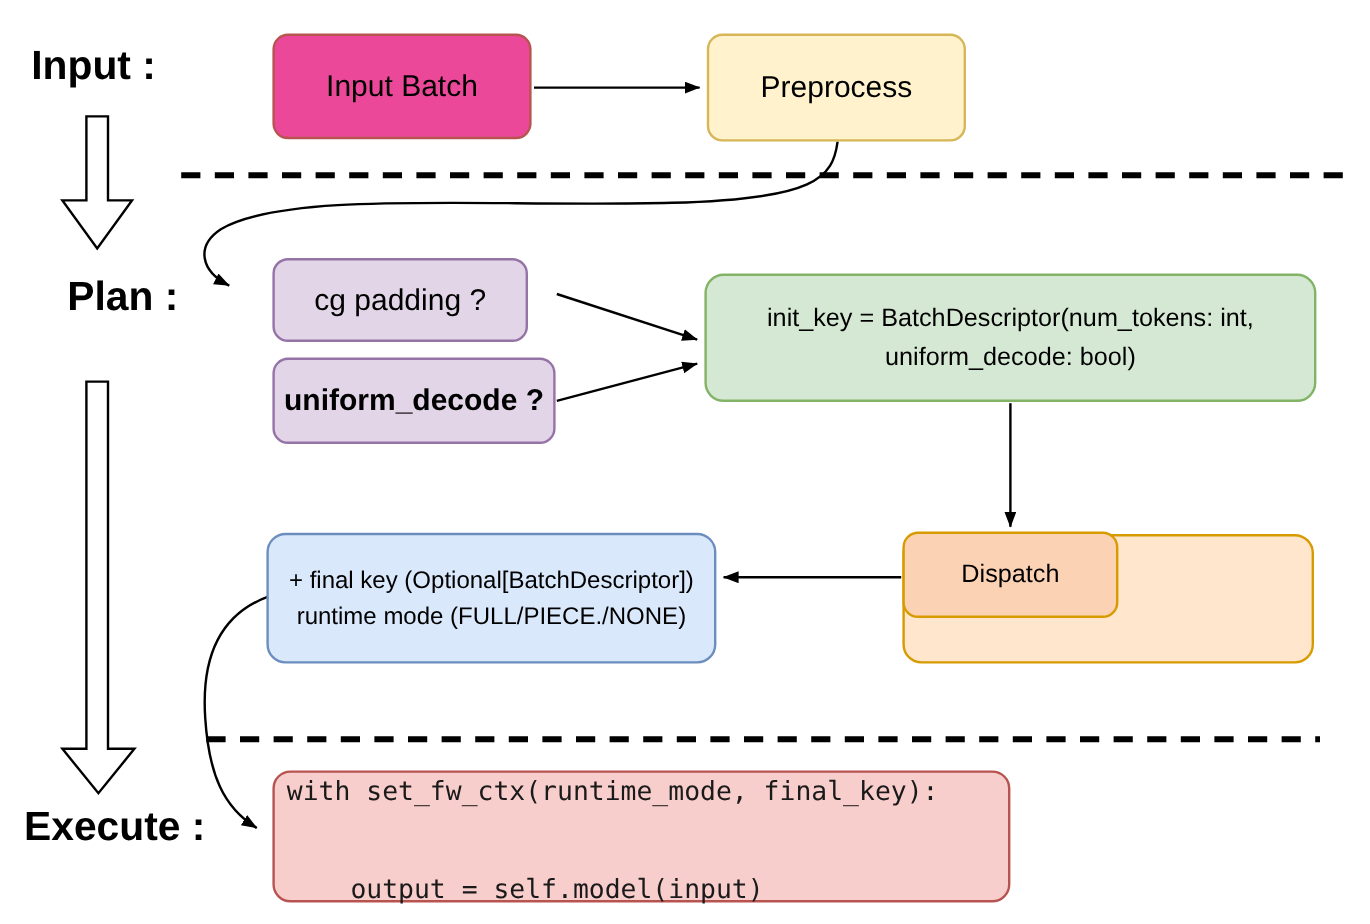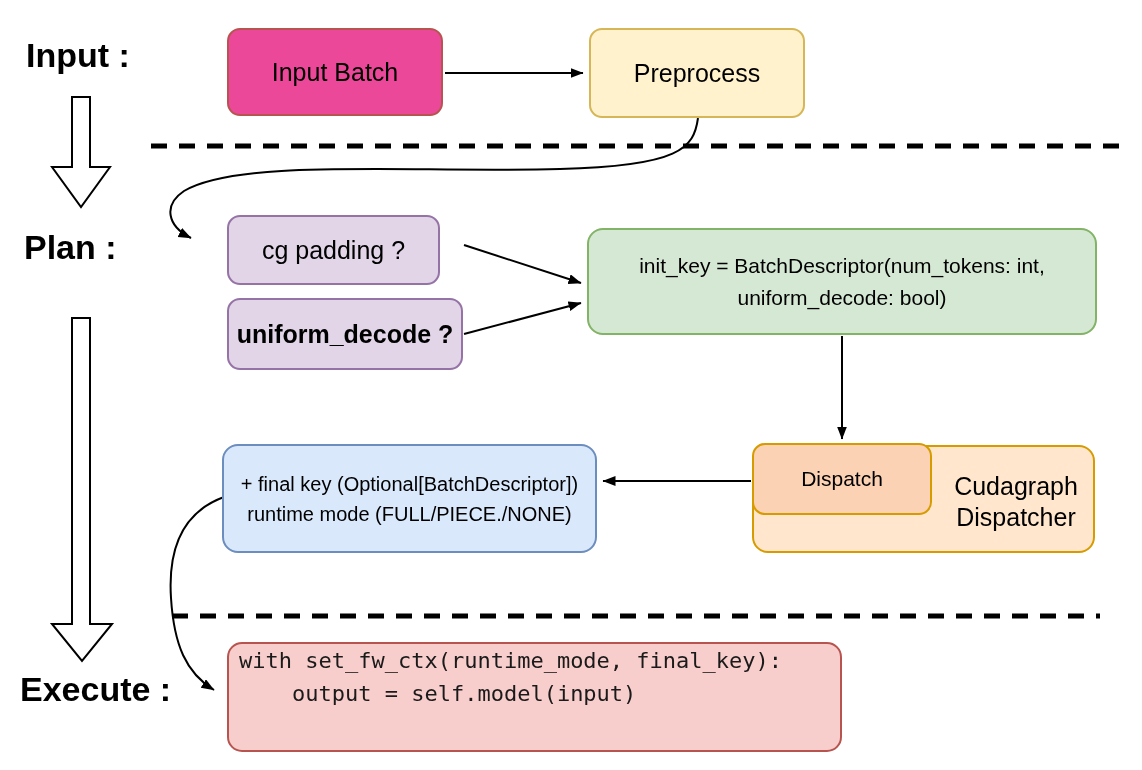--- a/index.html
+++ b/index.html
@@ -20,20 +20,21 @@
   .node.purple {background:#e1d5e7;border-color:#9673a6;}
   .node.green  {background:#d5e8d4;border-color:#82b366;border-radius:16px;font-size:21px;}
   .node.blue   {background:#dae8fc;border-color:#6c8ebf;border-radius:16px;font-size:20px;}
   .node.peach  {background:#ffe6cc;border-color:#d79b00;border-radius:16px;}
   .node.salmon {background:#fcd2b4;border-color:#d79b00;font-size:21px;}
   .node.codebox{
     background:#f8cecc;border-color:#b85450;border-radius:15px;
     justify-content:flex-start;text-align:left;
     font-family:"DejaVu Sans Mono", monospace;font-size:22px;line-height:33px;color:#1a1a1a;
     padding-left:10px;
+    gap:48px;
   }
   .multiline{display:flex;flex-direction:column;align-items:center;justify-content:center;}
   .green .line{line-height:32px;text-align:center;}
   .blue  .line{line-height:30px;}
   .codebox .line{white-space:pre;}
   #cudagraph-label{
     position:absolute;left:935px;top:471px;width:162px;text-align:center;
     font-size:25px;line-height:31px;color:#000;
   }
   svg.overlay{position:absolute;left:0;top:0;width:1142px;height:770px;pointer-events:none;}
@@ -59,38 +60,37 @@
     <line x1="445" y1="73" x2="583" y2="73" stroke="#000" stroke-width="2" marker-end="url(#ah)"></line>
     <path d="M698,118 C694,148 680,166 560,169 C410,173 240,158 184,191 C163,205 167,226 191,238" fill="none" stroke="#000" stroke-width="2" marker-end="url(#ah)"></path>
     <line x1="464" y1="245" x2="581" y2="283" stroke="#000" stroke-width="2" marker-end="url(#ah)"></line>
     <line x1="464" y1="334" x2="581" y2="303" stroke="#000" stroke-width="2" marker-end="url(#ah)"></line>
     <line x1="842" y1="336" x2="842" y2="439" stroke="#000" stroke-width="2" marker-end="url(#ah)"></line>
     <line x1="751" y1="481" x2="603" y2="481" stroke="#000" stroke-width="2" marker-end="url(#ah)"></line>
     <path d="M224,497 C180,513 168,552 171,598 C174,645 186,673 214,690" fill="none" stroke="#000" stroke-width="2" marker-end="url(#ah)"></path>
   </svg>
 
   <div class="stage-label" style="left:26px;top:36px;">Input :</div>
-  <div class="stage-label" style="left:24px;top:228px;">Plan :</div>
+  <div class="stage-label" style="left:56px;top:228px;">Plan :</div>
   <div class="stage-label" style="left:20px;top:670px;">Execute :</div>
 
   <div class="node red" style="left:227px;top:28px;width:216px;height:88px;">Input Batch</div>
 
   <div class="node yellow" style="left:589px;top:28px;width:216px;height:90px;">Preprocess</div>
 
   <div class="node purple" style="left:227px;top:215px;width:213px;height:70px;">cg padding ?</div>
 
   <div class="node purple" style="left:227px;top:298px;width:236px;height:72px;font-weight:bold;">uniform_decode ?</div>
 
   <div class="node green multiline" style="left:587px;top:228px;width:510px;height:107px;">
     <span class="line">init_key = BatchDescriptor(num_tokens: int,</span>
     <span class="line">uniform_decode: bool)</span>
   </div>
 
   <div class="node peach" style="left:752px;top:445px;width:343px;height:108px;"></div>
-  <div id="cudagraph-label">Cudagraph Dispatcher</div>
   <div class="node salmon" style="left:752px;top:443px;width:180px;height:72px;">Dispatch</div>
 
   <div class="node blue multiline" style="left:222px;top:444px;width:375px;height:109px;">
     <span class="line">+ final key (Optional[BatchDescriptor])</span>
     <span class="line">runtime mode (FULL/PIECE./NONE)</span>
   </div>
 
   <div class="node codebox multiline" style="left:227px;top:642px;width:615px;height:110px;align-items:flex-start;">
     <span class="line">with set_fw_ctx(runtime_mode, final_key):</span>
     <span class="line">    output = self.model(input)</span>

